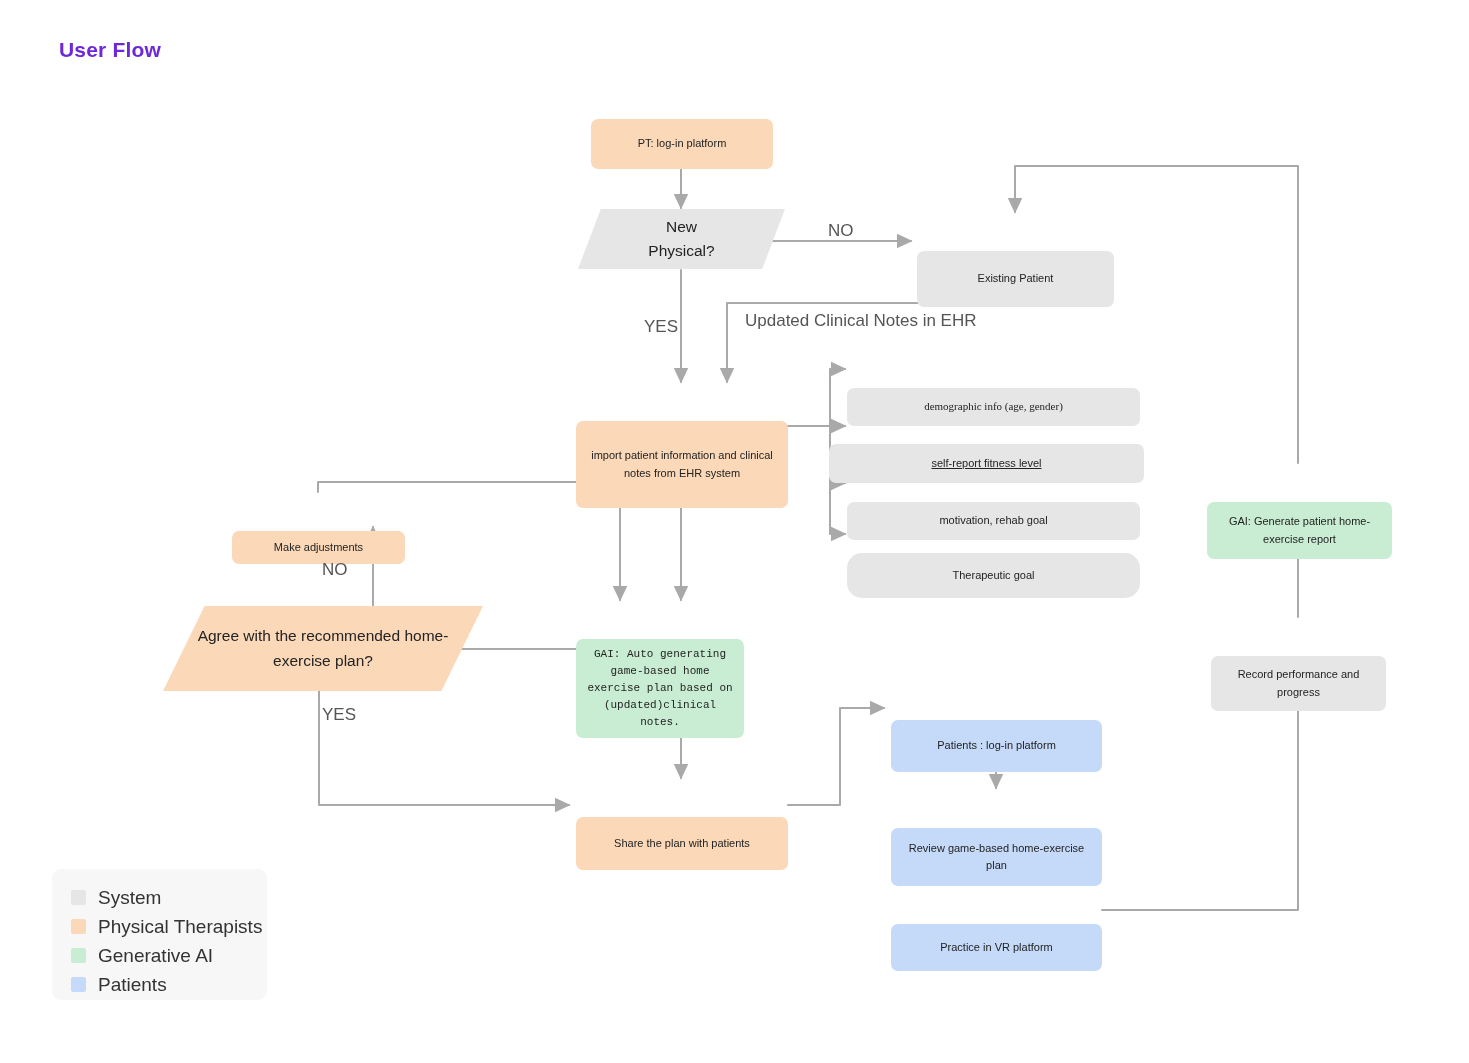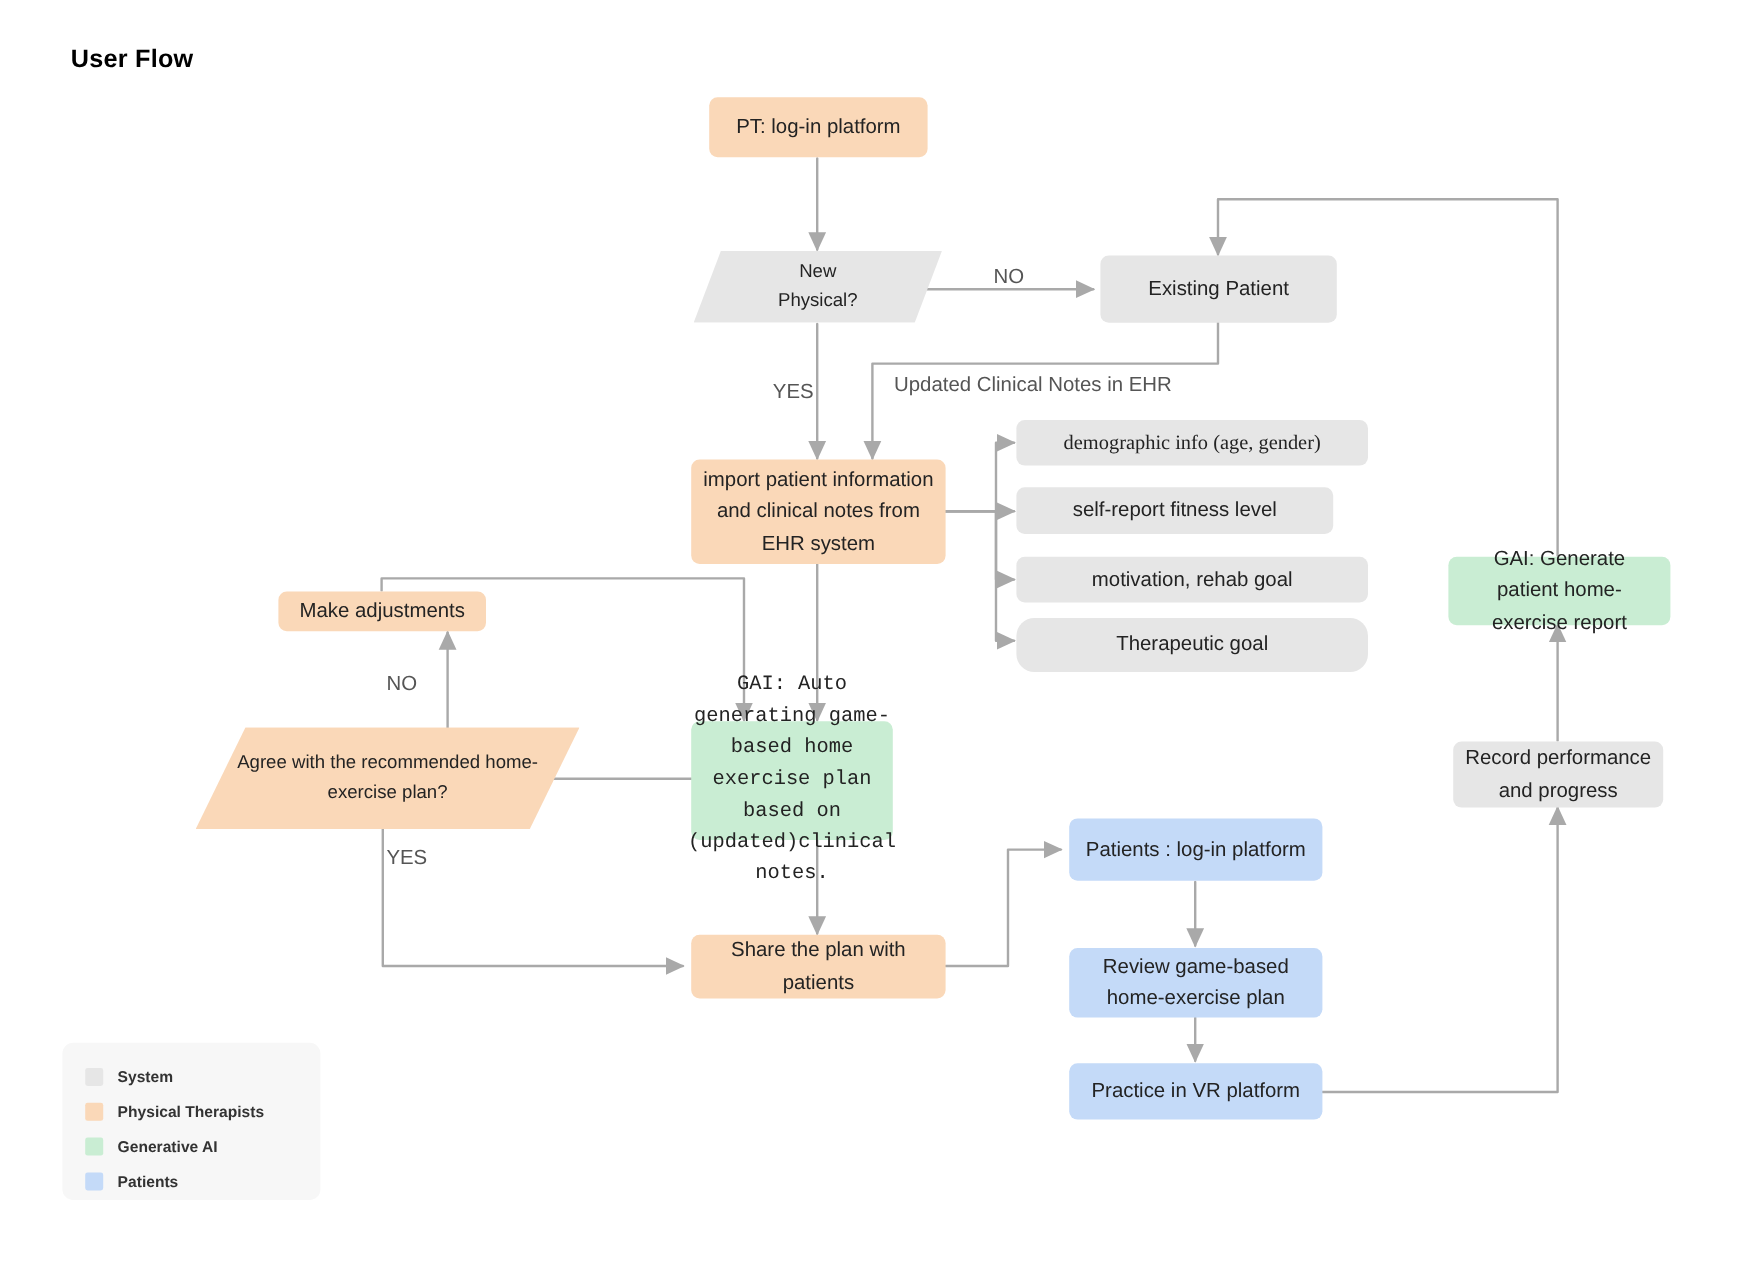--- a/index.html
+++ b/index.html
@@ -16,43 +16,44 @@
     height: 1063px;
     background: #ffffff;
     overflow: hidden;
   }
   #page-title {
     position: absolute;
     left: 59px;
     top: 38px;
     font-size: 21px;
     font-weight: bold;
-    color: #000000;
+    color: #6d28d9;
     letter-spacing: 0.2px;
   }
   svg#edges {
     position: absolute;
     left: 0;
     top: 0;
     width: 1469px;
     height: 1063px;
     pointer-events: none;
   }
   .node {
     position: absolute;
     box-sizing: border-box;
     display: flex;
     align-items: center;
     justify-content: center;
     text-align: center;
-    font-size: 17px;
+    font-size: 11px;
     line-height: 1.55;
     color: #232323;
     border-radius: 7px;
     padding: 0 10px;
+    margin-top: 38px;
   }
   .node.system   { background: #e6e6e6; }
   .node.pt       { background: #fad8b8; }
   .node.gai      { background: #c9edd3; }
   .node.patients { background: #c4daf8; }
 
   .para {
     position: absolute;
     box-sizing: border-box;
     display: flex;
@@ -98,24 +99,23 @@
     padding-left: 19px;
   }
   .legend-swatch {
     width: 15px;
     height: 15px;
     border-radius: 2px;
     margin-right: 12px;
     flex: 0 0 auto;
   }
   .legend-label {
-    font-size: 13px;
+    font-size: 19px;
     color: #333333;
     white-space: nowrap;
-    font-weight: bold;
   }
 </style>
 </head>
 <body>
 
 <div id="canvas">
 
   <div id="page-title">User Flow</div>
 
   <svg id="edges" viewBox="0 0 1469 1063" xmlns="http://www.w3.org/2000/svg">
@@ -179,21 +179,21 @@
   </div>
 
   <div class="node pt" style="left:576px; top:383px; width:212px; height:87px;">
     <span>import patient information and clinical notes from EHR system</span>
   </div>
 
   <div class="node system" style="left:847px; top:350px; width:293px; height:38px;font-family:Liberation Serif, serif;">
     <span>demographic info (age, gender)</span>
   </div>
 
-  <div class="node system" style="left:847px; top:406px; width:264px; height:39px;">
+  <div class="node system" style="left:829px; top:406px; width:315px; height:39px;text-decoration:underline;">
     <span>self-report fitness level</span>
   </div>
 
   <div class="node system" style="left:847px; top:464px; width:293px; height:38px;">
     <span>motivation, rehab goal</span>
   </div>
 
   <div class="node system" style="left:847px; top:515px; width:293px; height:45px;border-radius:15px;">
     <span>Therapeutic goal</span>
   </div>

